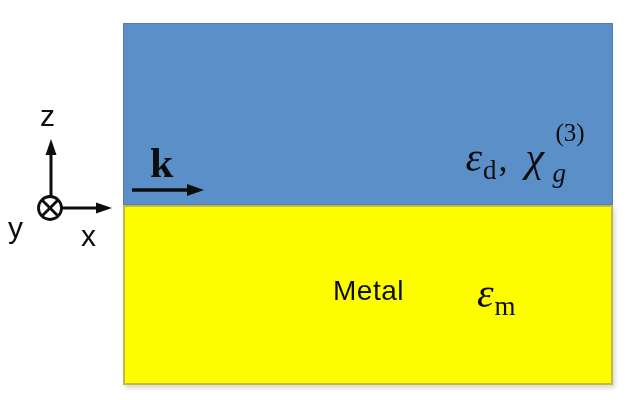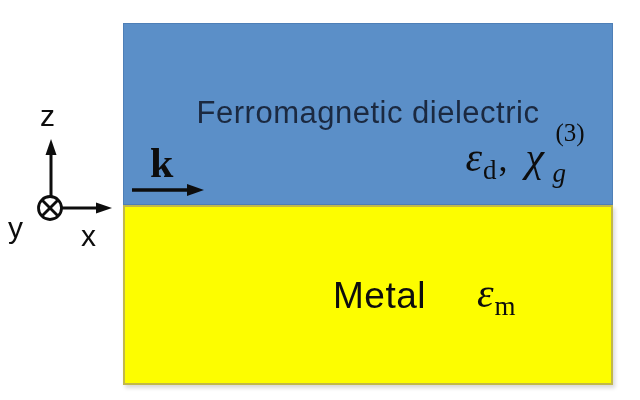--- a/index.html
+++ b/index.html
@@ -50,21 +50,21 @@
   .msub{font-size:27px;font-style:normal;transform:translateY(8px);margin-left:1px;}
   .comma{font-size:36px;margin-left:2px;margin-right:18px;}
   .chi-wrap{position:relative;display:inline-block;padding-right:42px;}
   .chi{font-size:42px;font-style:italic;}
   .chi-sup{position:absolute;top:-16px;left:30px;font-size:25px;font-style:normal;}
   .chi-sub{position:absolute;top:24px;left:27px;font-size:27px;font-style:italic;}
 
   
   .metal-title{
     position:absolute;left:208px;top:68px;
-    font-size:37px;line-height:1.15;
+    font-size:28px;line-height:1.15;
     color:var(--ink, #0d0d0d);
     letter-spacing:0.5px;
   }
 
   
   .wavevector{position:absolute;left:130px;top:141px;width:80px;height:56px;}
   .k-symbol{
     position:absolute;left:20px;top:0;
     font-family:"Liberation Serif", serif;
     font-weight:bold;font-size:42px;line-height:1.05;
@@ -104,21 +104,20 @@
       <circle class="shape" cx="50" cy="110" r="11.5" stroke-width="2.8"></circle>
       <line class="shape" x1="42.5" y1="102.5" x2="57.5" y2="117.5" stroke-width="2.8"></line>
       <line class="shape" x1="57.5" y1="102.5" x2="42.5" y2="117.5" stroke-width="2.8"></line>
     </svg>
     <span class="axis-label axis-z">z</span>
     <span class="axis-label axis-y">y</span>
     <span class="axis-label axis-x">x</span>
   </div>
 
   <div class="layer layer-dielectric">
-    <div class="dielectric-title">Ferromagnetic dielectric</div>
     <div class="math-group math-dielectric">
       <span class="eps">ε</span>
         <span class="msub">d</span>
         <span class="comma">,</span>
         <span class="chi-wrap"><span class="chi">χ</span><span class="chi-sup">(3)</span><span class="chi-sub">g</span></span>
     </div>
   </div>
 
   <div class="layer layer-metal">
     <span class="metal-title">Metal</span>

